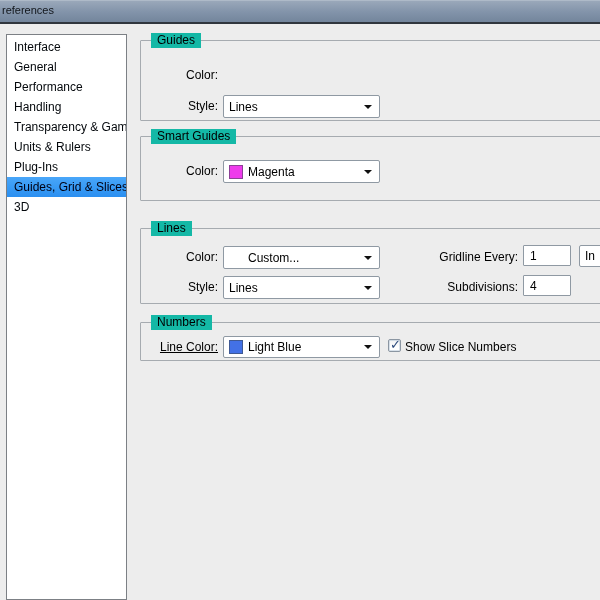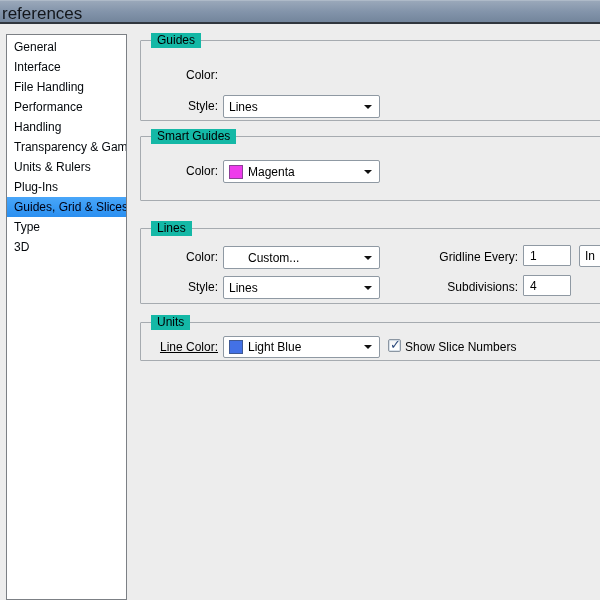--- a/index.html
+++ b/index.html
@@ -10,21 +10,21 @@
     -webkit-font-smoothing:antialiased;
   }
   
   .titlebar{
     position:absolute;left:0;top:0;width:600px;height:22px;
     background:linear-gradient(180deg,#97a5b7 0%,#8success93a9 45%,#74869d 100%);
     background:linear-gradient(180deg,#9aa8ba 0%,#8495ab 48%,#73859c 100%);
     border-top:1px solid #aebac8;box-sizing:border-box;
   }
   .titlebar-text{
-    position:absolute;left:2px;top:3px;font-size:17px;color:#12161b;
+    position:absolute;left:2px;top:3px;font-size:11px;color:#12161b;
   }
   .titlebar-edge{
     position:absolute;left:0;top:22px;width:600px;height:2px;background:#30363e;
   }
   
   .dialog{position:absolute;left:0;top:24px;width:600px;height:576px;background:#ededed;}
   
   .listbox{
     position:absolute;left:6px;top:10px;width:121px;height:566px;
     background:#fff;border:1px solid #7c8085;box-sizing:border-box;
@@ -94,30 +94,28 @@
 
   <div class="titlebar">
     <span class="titlebar-text">references</span>
   </div>
   <div class="titlebar-edge"></div>
 
   <div class="dialog">
 
     <div class="listbox">
 
-    <div class="sb-item" style="">General</div>
-        <div class="sb-item" style="">Interface</div>
-        <div class="sb-item" style="">File Handling</div>
+    <div class="sb-item" style="">Interface</div>
+        <div class="sb-item" style="">General</div>
         <div class="sb-item" style="">Performance</div>
         <div class="sb-item" style="">Handling</div>
         <div class="sb-item" style="">Transparency &amp; Gamut</div>
         <div class="sb-item" style="">Units &amp; Rulers</div>
         <div class="sb-item" style="">Plug-Ins</div>
         <div class="sb-item selected" style="">Guides, Grid &amp; Slices</div>
-        <div class="sb-item" style="">Type</div>
         <div class="sb-item" style="">3D</div>
       </div>
 
     <div class="group g-guides">
       <span class="group-label">Guides</span>
       <span class="flabel" style="left:0;width:77px;top:23px;line-height:23px;">Color:</span>
       <span class="flabel" style="left:0;width:77px;top:54px;line-height:23px;">Style:</span>
       <div class="dropdown" style="left:82px;top:54px;width:157px;height:23px;">
         <span class="dd-text">Lines</span>
         <span class="dd-arrow"></span>
@@ -159,21 +157,21 @@
         <span class="dd-arrow"></span>
       </div>
 
       <span class="flabel" style="left:230px;width:147px;top:47px;line-height:22px;">Subdivisions:</span>
       <div class="textinput" style="left:382px;top:46px;width:48px;height:21px;">
         <span>4</span>
       </div>
     </div>
 
     <div class="group g-slices">
-      <span class="group-label">Units</span>
+      <span class="group-label">Numbers</span>
       <span class="flabel" style="left:0;width:77px;top:13px;line-height:22px;text-decoration:underline;">Line Color:</span>
       <div class="dropdown" style="left:82px;top:13px;width:157px;height:22px;">
         <span class="swatch" style="background-color: rgb(67, 113, 230);"></span>
         <span class="dd-text">Light Blue</span>
         <span class="dd-arrow"></span>
       </div>
       <span class="checkbox checked" style="left:247px;top:16px;"></span>
       <span class="cb-label" style="left:264px;top:13px;line-height:22px;">Show Slice Numbers</span>
     </div>
 

